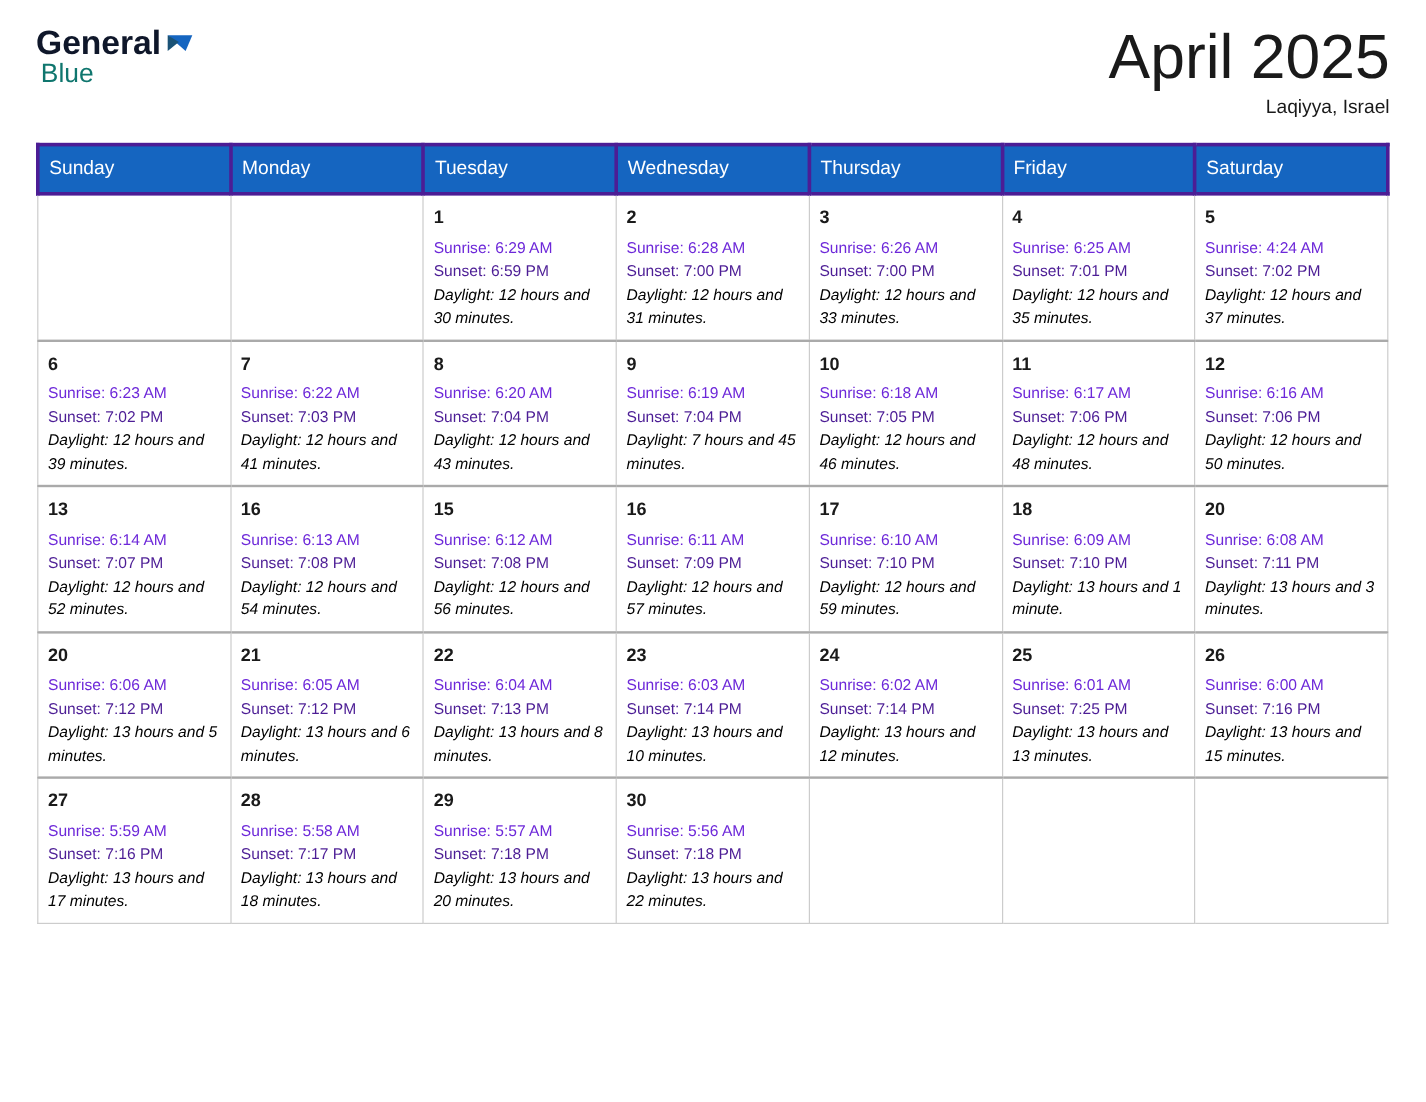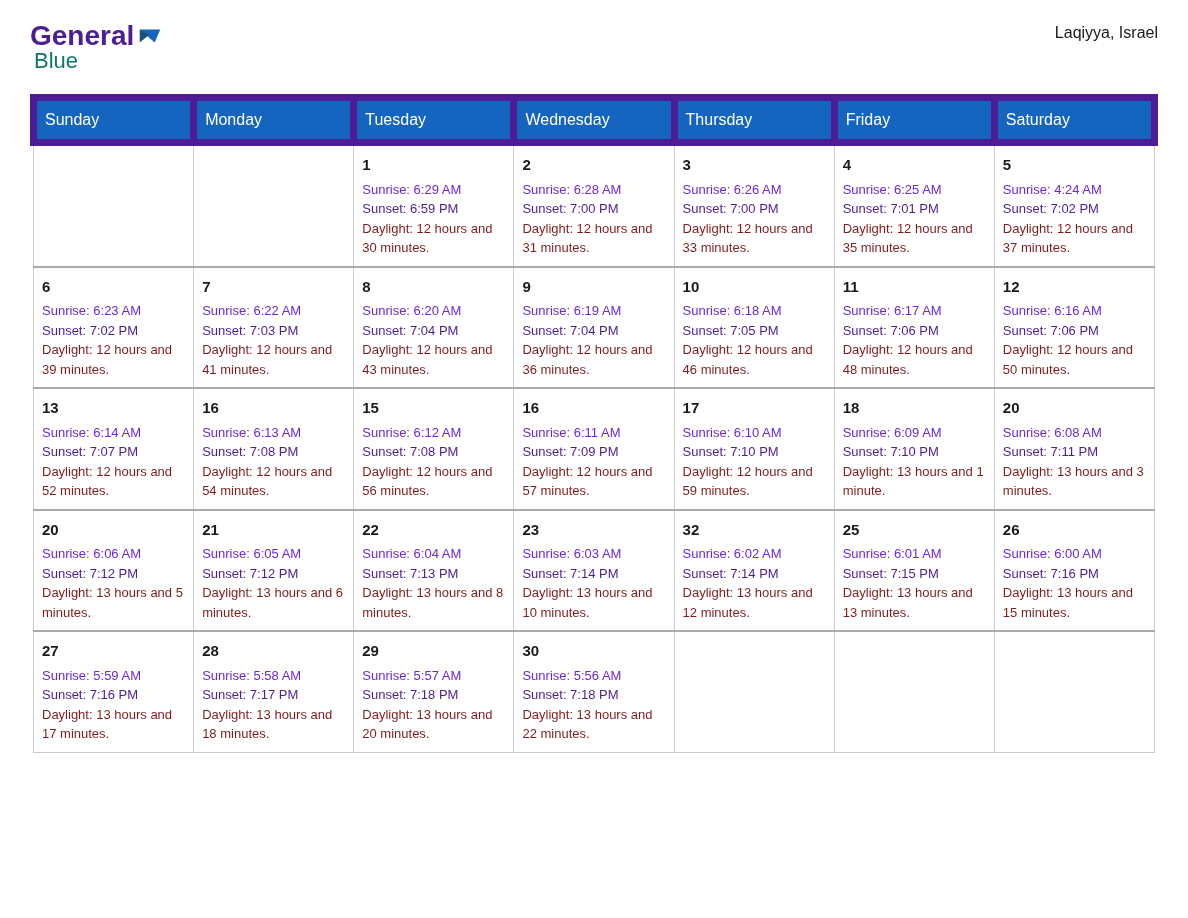--- a/index.html
+++ b/index.html
@@ -21,21 +21,21 @@
       align-items: flex-start;
     }
     .logo-text {
       display: flex;
       align-items: center;
       font-size: 28px;
       font-weight: bold;
       color: #1a1a1a;
     }
     .logo-general {
-      color: #4c1d95;
+      color: #0f172a;
     }
     .logo-icon {
       width: 28px;
       height: 28px;
       margin: 0 2px;
     }
     .logo-blue {
       color: #0f766e;
       font-size: 22px;
       margin-top: -4px;
@@ -85,48 +85,50 @@
       display: block;
       margin-bottom: 3px;
     }
     .calendar td .sunrise {
       color: #6d28d9;
     }
     .calendar td .sunset {
       color: #4c1d95;
     }
     .calendar td .daylight {
-      color: #7f1d1d;
+      color: #000000;
+      font-style: italic;
     }
     .empty-cell {
       background: #fff;
     }
     .calendar tr td {
       border-top: 2px solid #aaa;
     }
     .calendar thead tr th {
-      border: 7px solid #4c1d95;
+      border: 3px solid #4c1d95;
       margin-left: 28px;
     }
   </style>
 </head>
 <body>
 
 <div class="header">
   <div class="logo">
     <div class="logo-text">
       <span class="logo-general">General</span>
       <svg class="logo-icon" viewBox="0 0 30 30" xmlns="http://www.w3.org/2000/svg">
         <polygon points="4,8 26,8 20,22 4,8" fill="#1565c0"></polygon>
         <polygon points="4,8 14,14 4,22" fill="#1a5276"></polygon>
       </svg>
     </div>
     <span class="logo-blue">Blue</span>
   </div>
   <div class="title-block">
+    <div class="month-title">April 2025</div>
     <div class="location">Laqiyya, Israel</div>
   </div>
 </div>
 
 <table class="calendar">
   <thead>
     <tr>
       <th>Sunday</th>
       <th>Monday</th>
       <th>Tuesday</th>
@@ -187,21 +189,21 @@
         <td>
           <span class="day-num">8</span>
           <div class="sunrise">Sunrise: 6:20 AM</div>
           <div class="sunset">Sunset: 7:04 PM</div>
           <div class="daylight">Daylight: 12 hours and 43 minutes.</div>
         </td>
         <td>
           <span class="day-num">9</span>
           <div class="sunrise">Sunrise: 6:19 AM</div>
           <div class="sunset">Sunset: 7:04 PM</div>
-          <div class="daylight">Daylight: 12 hours and 36 minutes.</div>
+          <div class="daylight">Daylight: 7 hours and 45 minutes.</div>
         </td>
         <td>
           <span class="day-num">10</span>
           <div class="sunrise">Sunrise: 6:18 AM</div>
           <div class="sunset">Sunset: 7:05 PM</div>
           <div class="daylight">Daylight: 12 hours and 46 minutes.</div>
         </td>
         <td>
           <span class="day-num">11</span>
           <div class="sunrise">Sunrise: 6:17 AM</div>
@@ -278,29 +280,29 @@
           <div class="sunset">Sunset: 7:13 PM</div>
           <div class="daylight">Daylight: 13 hours and 8 minutes.</div>
         </td>
         <td>
           <span class="day-num">23</span>
           <div class="sunrise">Sunrise: 6:03 AM</div>
           <div class="sunset">Sunset: 7:14 PM</div>
           <div class="daylight">Daylight: 13 hours and 10 minutes.</div>
         </td>
         <td>
-          <span class="day-num">32</span>
+          <span class="day-num">24</span>
           <div class="sunrise">Sunrise: 6:02 AM</div>
           <div class="sunset">Sunset: 7:14 PM</div>
           <div class="daylight">Daylight: 13 hours and 12 minutes.</div>
         </td>
         <td>
           <span class="day-num">25</span>
           <div class="sunrise">Sunrise: 6:01 AM</div>
-          <div class="sunset">Sunset: 7:15 PM</div>
+          <div class="sunset">Sunset: 7:25 PM</div>
           <div class="daylight">Daylight: 13 hours and 13 minutes.</div>
         </td>
         <td>
           <span class="day-num">26</span>
           <div class="sunrise">Sunrise: 6:00 AM</div>
           <div class="sunset">Sunset: 7:16 PM</div>
           <div class="daylight">Daylight: 13 hours and 15 minutes.</div>
         </td>
       </tr>
       <tr>

